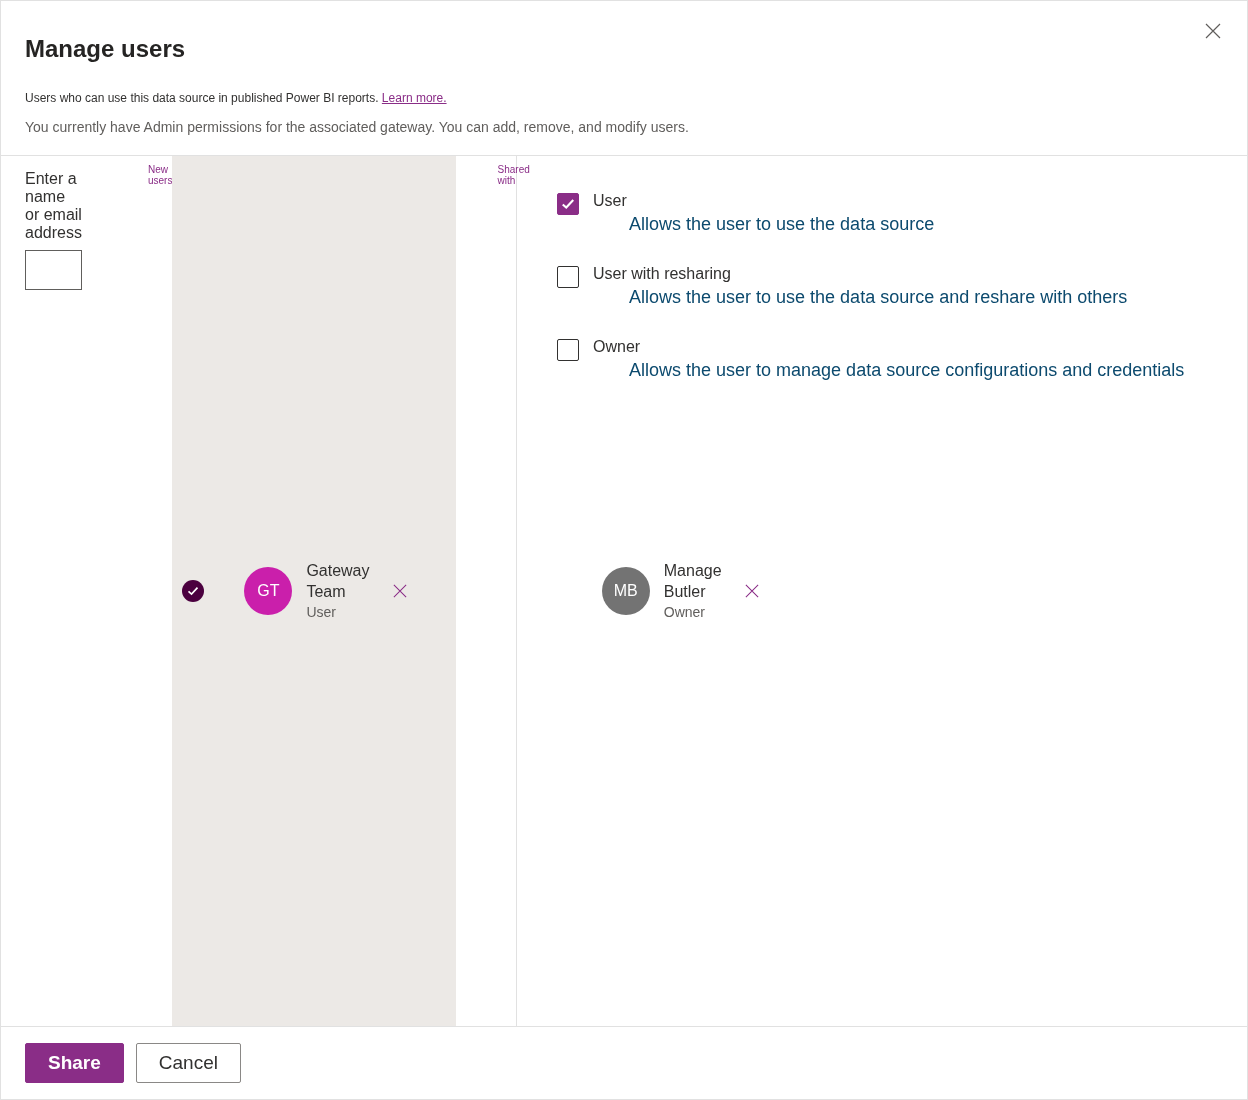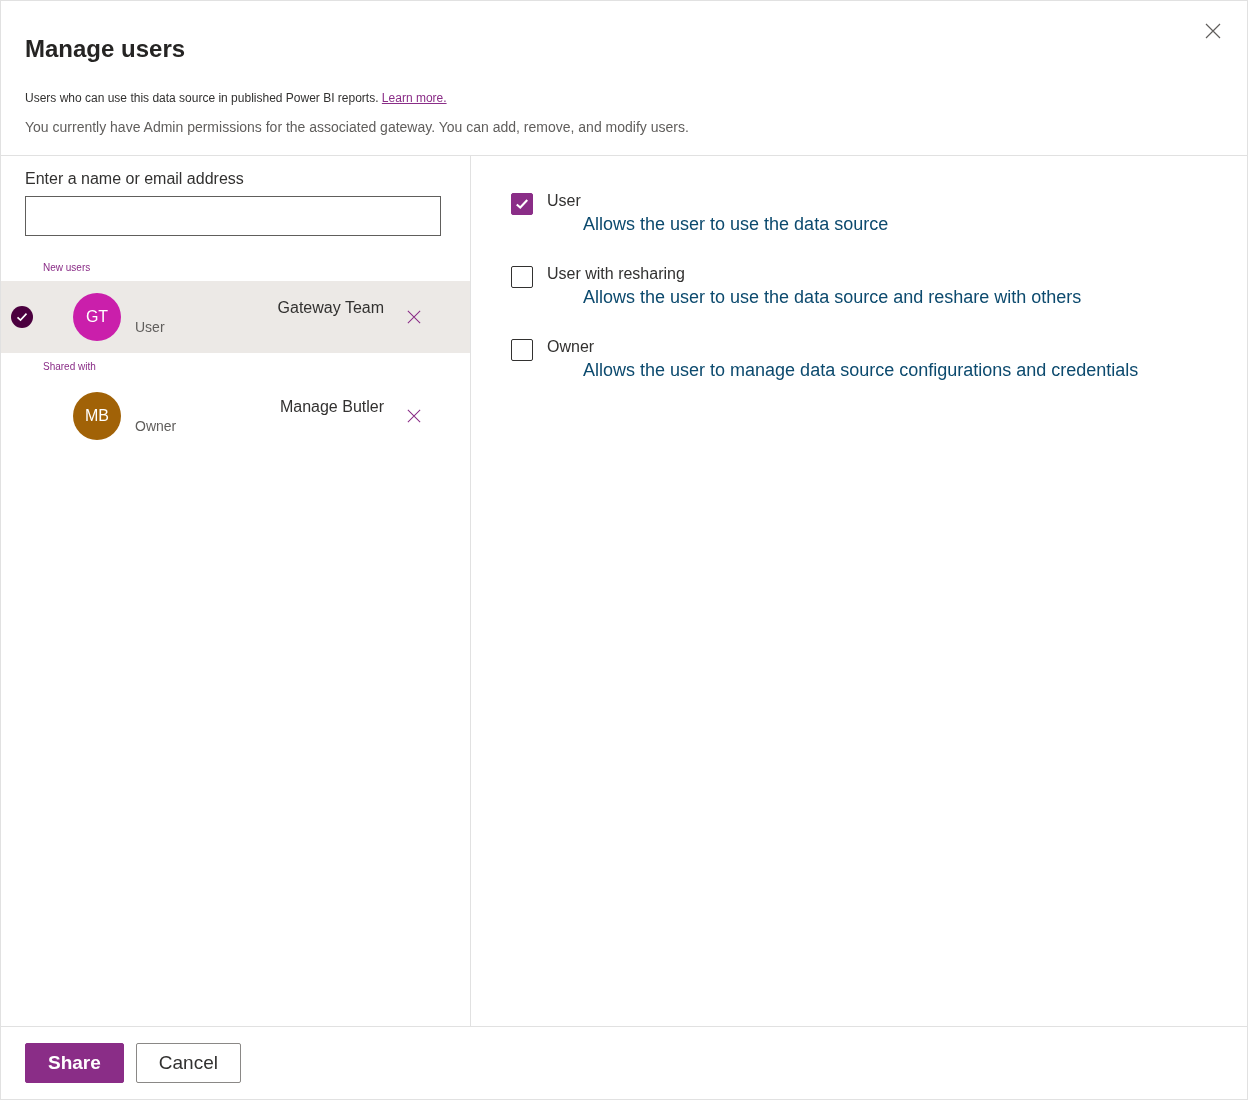--- a/index.html
+++ b/index.html
@@ -53,24 +53,24 @@
   .subdesc {
     font-size: 14px;
     color: #605e5c;
   }
   .body {
     flex: 1;
     display: flex;
     min-height: 0;
   }
   .left-pane {
-    width: 470px;
+    width: 516px;
     border-right: 1px solid #e1e1e1;
     display: flex;
-    flex-direction: column;
+    flex-direction: row;
   }
   .right-pane {
     flex: 1;
     padding: 36px 40px 0 40px;
   }
   .input-section {
     padding: 14px 24px 18px 24px;
   }
   .input-label {
     font-size: 16px;
@@ -125,27 +125,26 @@
     color: #fff;
     font-size: 16px;
     font-weight: 400;
     display: flex;
     align-items: center;
     justify-content: center;
     flex-shrink: 0;
     margin-left: 26px;
   }
   .avatar.magenta { background: #ca1fab; }
-  .avatar.blue { background: #a16207; }
+  .avatar.blue { background: #737373; }
   .user-info { flex: 1; }
   .user-name {
     font-size: 16px;
     color: #323130;
     line-height: 1.3;
-    text-align: right;
   }
   .user-role {
     font-size: 14px;
     color: #605e5c;
     line-height: 1.3;
   }
   .remove-x {
     width: 32px;
     height: 32px;
     display: flex;

